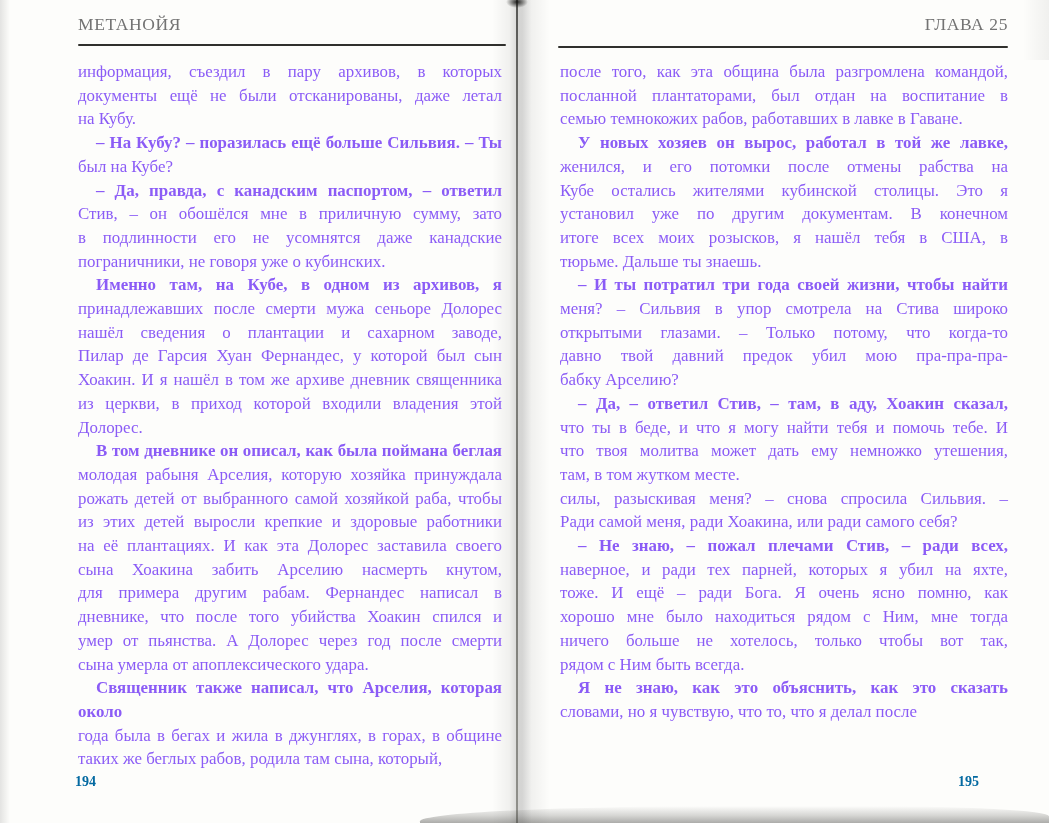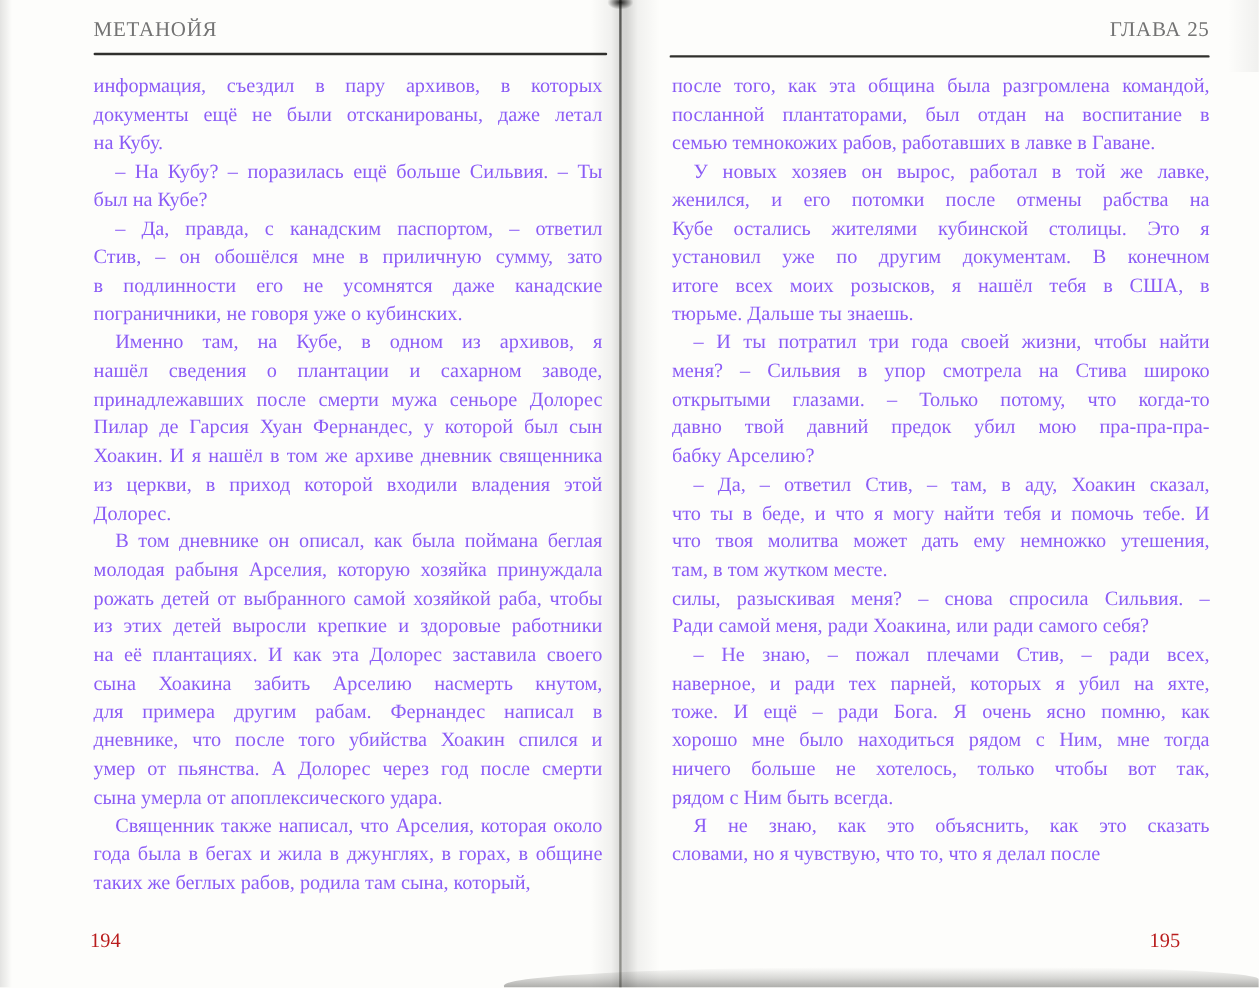--- a/index.html
+++ b/index.html
@@ -44,24 +44,24 @@
   }
   .rule {
     position: absolute; height: 2px; background: #30302d; border-radius: 1px;
   }
   .page-body {
     position: absolute; top: 60px;
     font-size: 16.9px; line-height: 23.7px; color: #8b5cf6;
   }
   .line { text-align: justify; text-align-last: justify; }
   .line.para-end { text-align-last: auto; }
-  .line.indent { text-indent: 18px; }
+  .line.indent { text-indent: 18px; font-weight: bold; }
   .page-number {
     position: absolute; top: 774px;
-    font-size: 17px; font-weight: normal; color: #b91c1c;
+    font-size: 14px; font-weight: bold; color: #0369a1;
   }
 </style>
 </head>
 <body>
 
 <div class="scan-edge-left"></div>
 <div class="gutter"></div>
 <div class="gutter-line"></div>
 <div class="gutter-smudge"></div>
 <div class="corner-shade"></div>
@@ -72,22 +72,22 @@
     <div class="line">информация, съездил в пару архивов, в которых</div>
     <div class="line">документы ещё не были отсканированы, даже летал</div>
     <div class="line para-end">на Кубу.</div>
     <div class="line indent">– На Кубу? – поразилась ещё больше Сильвия. – Ты</div>
     <div class="line para-end">был на Кубе?</div>
     <div class="line indent">– Да, правда, с канадским паспортом, – ответил</div>
     <div class="line">Стив, – он обошёлся мне в приличную сумму, зато</div>
     <div class="line">в подлинности его не усомнятся даже канадские</div>
     <div class="line para-end">пограничники, не говоря уже о кубинских.</div>
     <div class="line indent">Именно там, на Кубе, в одном из архивов, я</div>
+    <div class="line">принадлежавших после смерти мужа сеньоре Долорес</div>
     <div class="line">нашёл сведения о плантации и сахарном заводе,</div>
-    <div class="line">принадлежавших после смерти мужа сеньоре Долорес</div>
     <div class="line">Пилар де Гарсия Хуан Фернандес, у которой был сын</div>
     <div class="line">Хоакин. И я нашёл в том же архиве дневник священника</div>
     <div class="line">из церкви, в приход которой входили владения этой</div>
     <div class="line para-end">Долорес.</div>
     <div class="line indent">В том дневнике он описал, как была поймана беглая</div>
     <div class="line">молодая рабыня Арселия, которую хозяйка принуждала</div>
     <div class="line">рожать детей от выбранного самой хозяйкой раба, чтобы</div>
     <div class="line">из этих детей выросли крепкие и здоровые работники</div>
     <div class="line">на её плантациях. И как эта Долорес заставила своего</div>
     <div class="line">сына Хоакина забить Арселию насмерть кнутом,</div>

